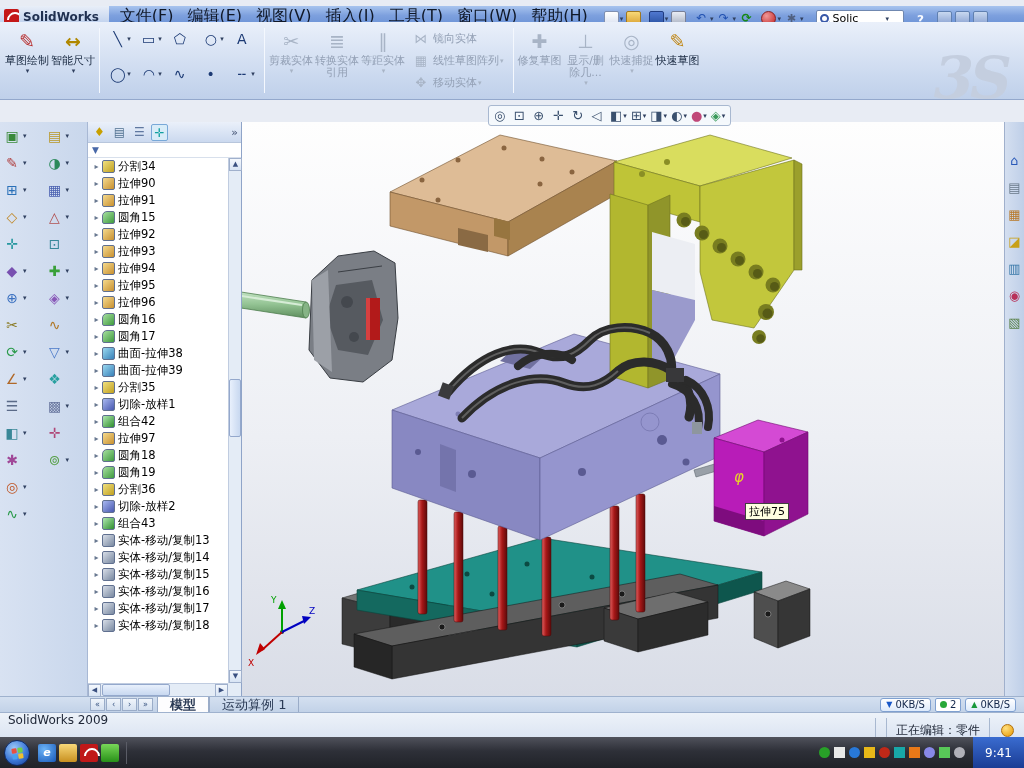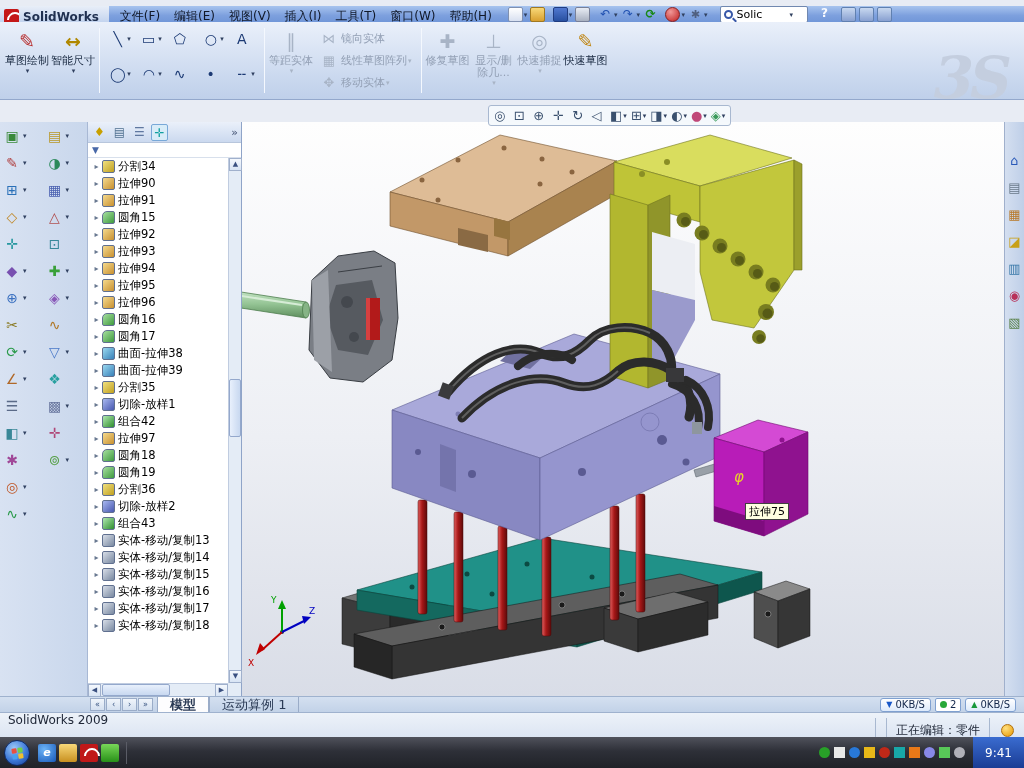--- a/index.html
+++ b/index.html
@@ -3,29 +3,29 @@
 <meta charset="utf-8">
 <style>
 *{margin:0;padding:0;box-sizing:border-box}
 html,body{background:#555}
 #screen{position:relative;width:1024px;height:768px;overflow:hidden;background:#E8ECF4;
  font-family:"DejaVu Sans","Liberation Sans",sans-serif;font-size:12px;color:#1A2030}
 
 
 .titlebar{position:absolute;left:0;top:6px;width:100%;height:22px;
  background:linear-gradient(180deg,#A8C4EE,#7DA0DE 45%,#6890D4);
- border-bottom:1px solid #5578B8;display:flex;align-items:flex-start}
+ border-bottom:1px solid #5578B8;display:flex;align-items:flex-end}
 .logo{display:flex;align-items:center;gap:4px;padding:0 10px 0 4px;height:100%;
  background:linear-gradient(180deg,#E8EEF8,#B8CCEC)}
 .logo-icon{width:15px;height:15px;background:#C41818;border-radius:2px;position:relative;overflow:hidden;flex:0 0 auto}
 .logo-icon::after{content:"";position:absolute;left:3px;top:3px;width:12px;height:12px;border:2.5px solid #fff;
  border-radius:50%;border-right-color:transparent;border-bottom-color:transparent;transform:rotate(45deg)}
 .logo-text{font-weight:bold;font-size:12px;color:#203050}
 .menubar{display:flex;height:100%;align-items:center;margin-left:4px}
-.menu-item{padding:0 7px;font-size:12px;color:#101828}
+.menu-item{padding:0 7px;font-size:16px;color:#101828}
 .tb-icons{display:flex;align-items:center;gap:1px;margin-left:8px}
 .tb-btn{display:flex;align-items:center;padding:1px}
 .qi{display:inline-block;width:15px;height:15px;border-radius:2px;text-align:center;line-height:15px;font-size:11px}
 .mini-arrow{font-size:7px;color:#304060;margin-left:1px;line-height:8px}
 .mini-arrow::before{content:"▾"}
 .qi-new{background:linear-gradient(180deg,#FFF,#D8E0F0);border:1px solid #8090B0}
 .qi-open{background:linear-gradient(180deg,#F8D878,#D8A030);border:1px solid #A07820}
 .qi-save{background:linear-gradient(180deg,#5078D0,#2850A0);border:1px solid #203C80}
 .qi-print{background:linear-gradient(180deg,#E8ECF4,#A8B0C0);border:1px solid #788098}
 .qi-undo::before{content:"↶";color:#2050B0;font-size:12px}
@@ -341,20 +341,30 @@
         <span class="mini-arrow" style="visibility: hidden;"></span>
       </span>
         <span class="egrid-cell">
         <span class="eglyph">╌</span>
         <span class="mini-arrow"></span>
       </span>
       </div>
     <div class="vsep"></div>
     <div class="big-group">
         <div class="btn disabled">
+        <span class="bicon trim"></span>
+        <span class="blabel">剪裁实体</span>
+        <span class="mini-arrow"></span>
+      </div>
+        <div class="btn disabled">
+        <span class="bicon convert"></span>
+        <span class="blabel">转换实体引用</span>
+        <span class="mini-arrow" style="visibility: hidden;"></span>
+      </div>
+        <div class="btn disabled">
         <span class="bicon offset"></span>
         <span class="blabel">等距实体</span>
         <span class="mini-arrow"></span>
       </div>
       </div>
     <div class="stack">
         <div class="sbtn disabled">
         <span class="bicon mirror"></span>
         <span class="slabel">镜向实体</span>
         <span class="mini-arrow" style="visibility: hidden;"></span>

